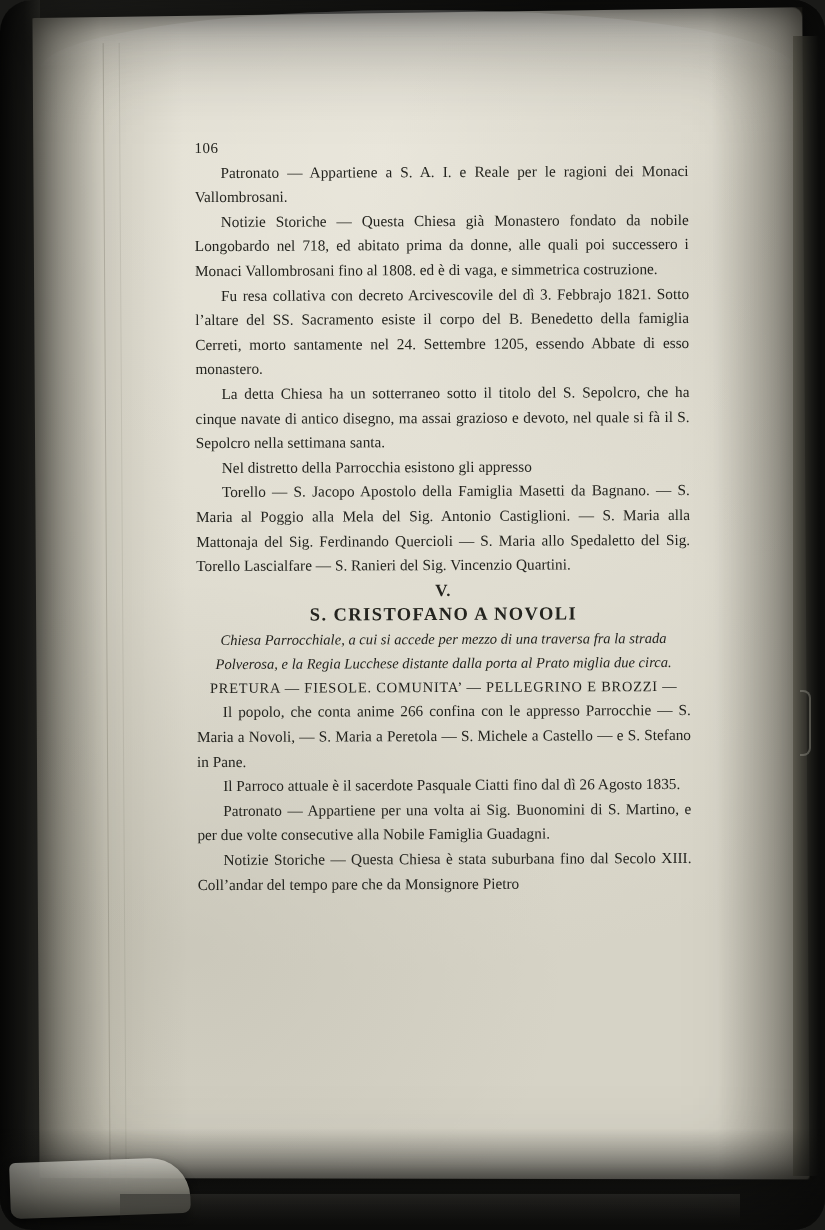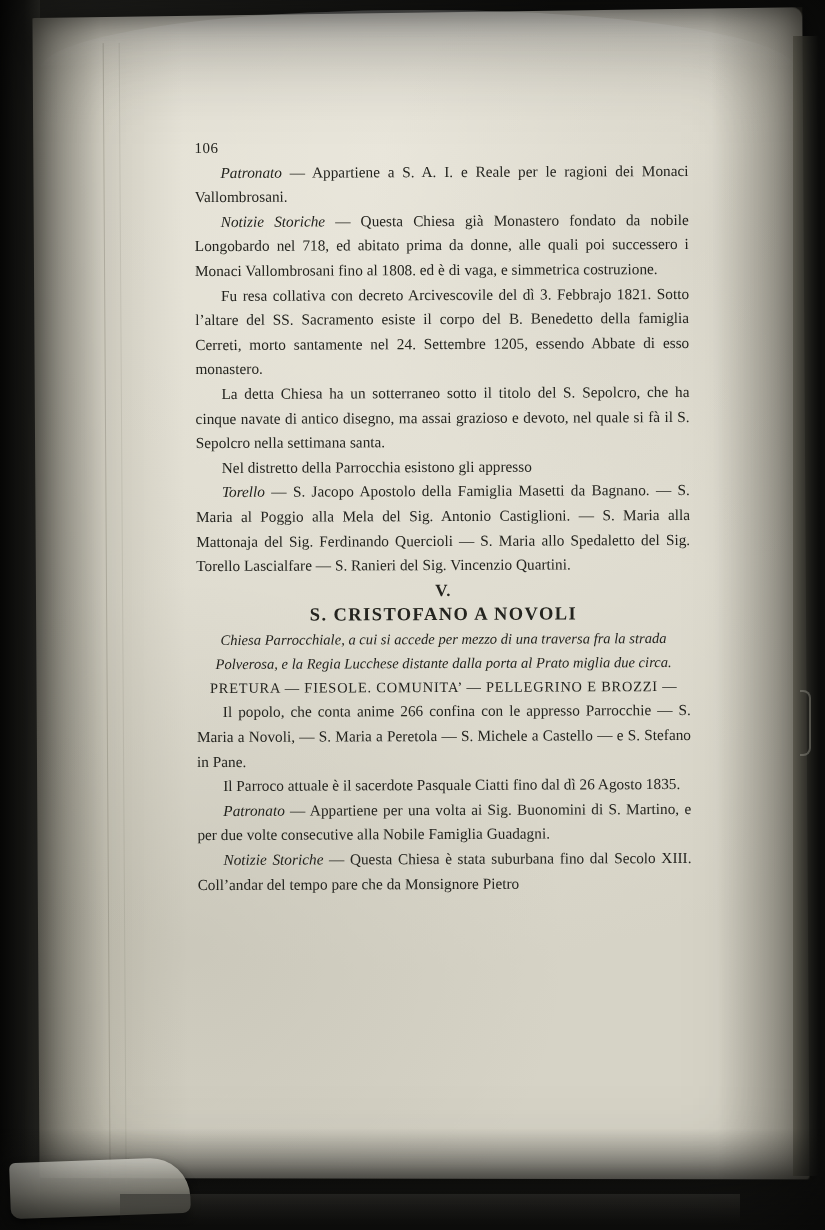--- a/index.html
+++ b/index.html
@@ -14,20 +14,21 @@
     font-family: "Liberation Serif", serif;
   }
 
   
   #scan {
     position: relative;
     width: 825px;
     height: 1230px;
     background: #0d0d0c;
     overflow: hidden;
+    border-radius: 32px;
   }
 
   
   .backdrop {
     position: absolute;
     inset: 0;
     background:
       linear-gradient(115deg, #2a2a26 0%, #121210 40%, #141412 100%);
   }
 
@@ -167,21 +168,21 @@
   }
   .textblock p {
     margin: 0;
   }
   .folio {
     font-size: 15px;
     letter-spacing: 0.5px;
     margin-bottom: 2px;
   }
   .indent { text-indent: 26px; }
-  .it { font-style: italic; }
+  .it { }
 
   .chap-num {
     text-align: center;
     font-size: 17px;
     letter-spacing: 1px;
     margin: 30px 0 22px 0;
     font-weight: 600;
   }
   .chap-title {
     text-align: center;

